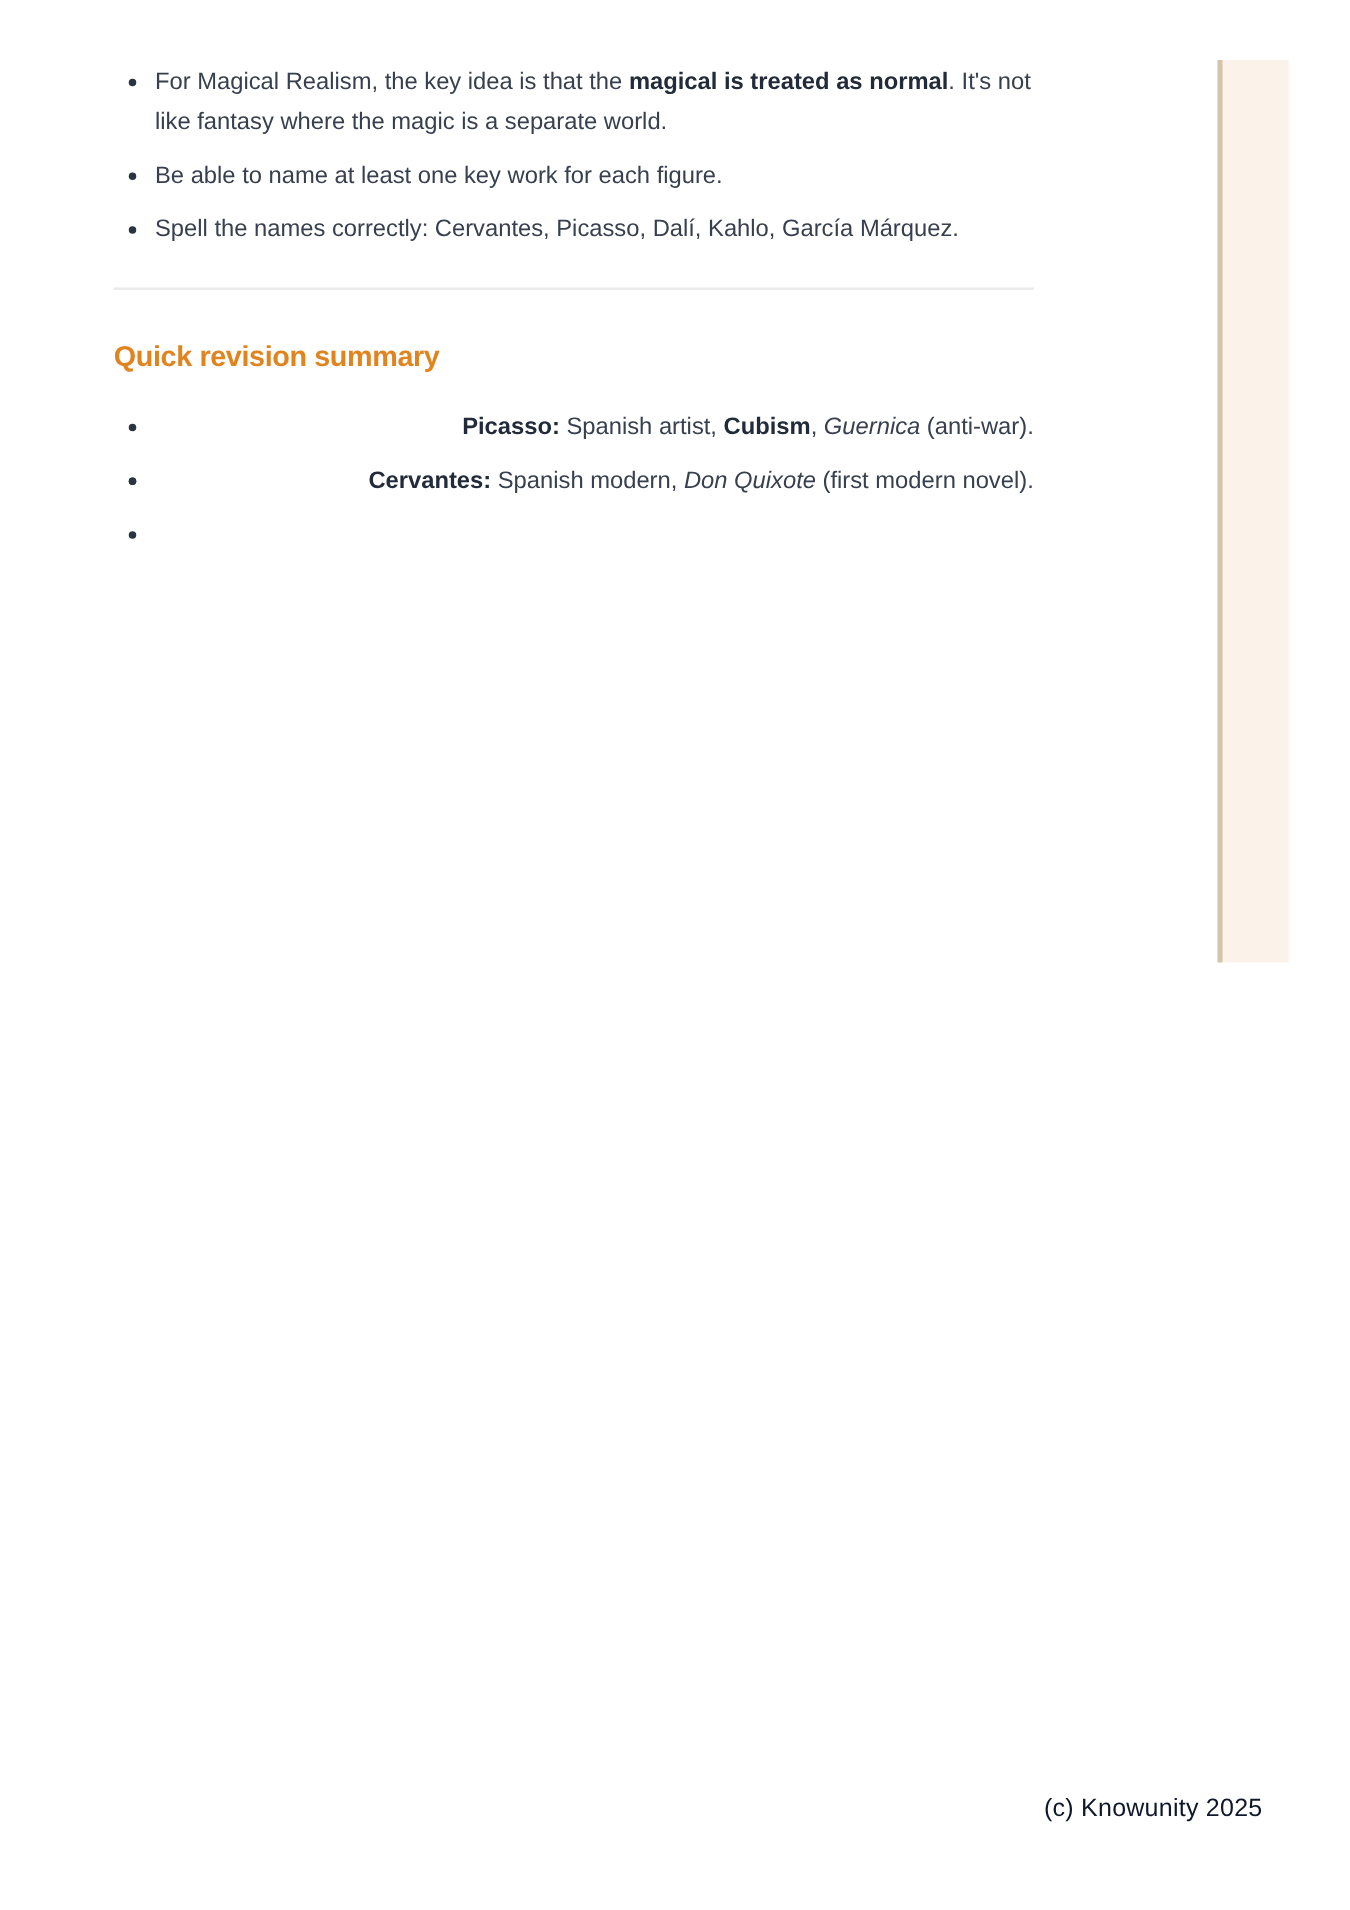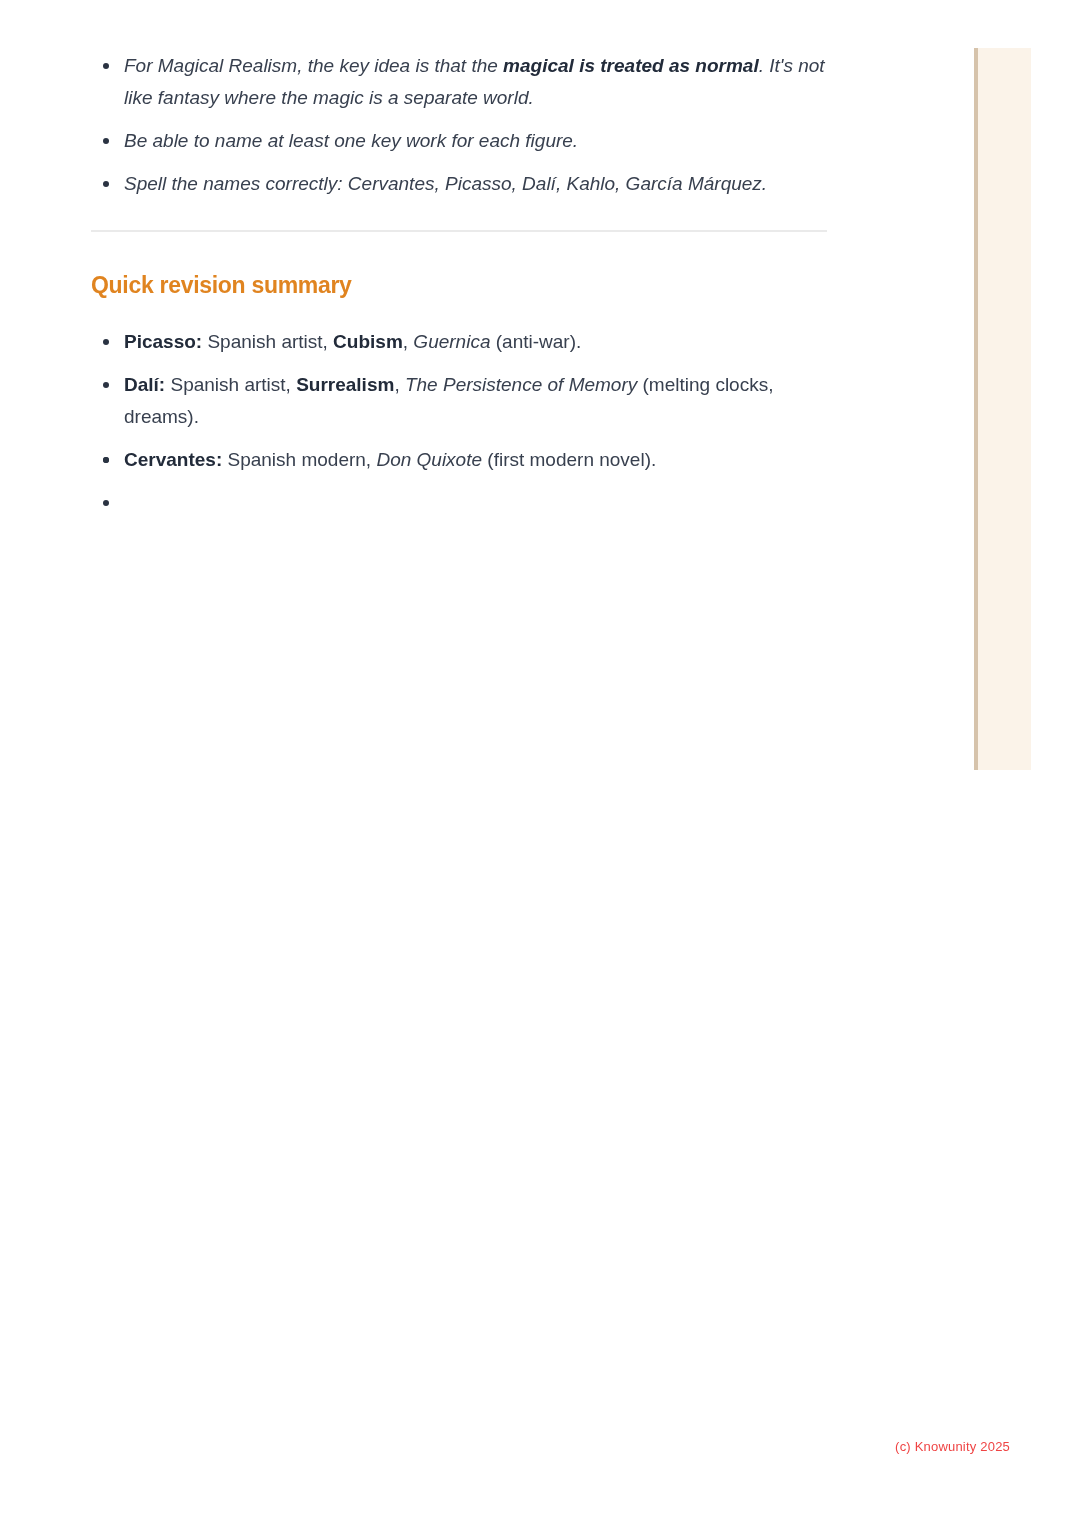--- a/index.html
+++ b/index.html
@@ -15,21 +15,21 @@
     left: 91px;
     top: 0;
     width: 736px;
     color: #38404F;
     font-size: 19px;
     line-height: 32px;
   }
   ul.bullet-list {
     list-style: none;
   }
-  ul.top-notes { margin-top: 50px; font-style: italic; }
+  ul.top-notes { margin-top: 50px; }
   ul.bullet-list li {
     position: relative;
     padding-left: 33px;
     margin-bottom: 11px;
   }
   ul.bullet-list li:last-child { margin-bottom: 0; }
   .dot {
     position: absolute;
     left: 12px;
     top: 13px;
@@ -46,38 +46,38 @@
     margin-top: 30px;
   }
   h2.section-heading {
     margin-top: 34px;
     font-size: 23px;
     line-height: 38px;
     font-weight: 700;
     letter-spacing: -0.3px;
     color: #E08420;
   }
-  ul.summary-list { margin-top: 22px; }
+  ul.summary-list { margin-top: 22px; text-align: right; }
   .side-strip {
     position: absolute;
     left: 974px;
     top: 48px;
     width: 57px;
     height: 722px;
     background: #FBF3E9;
     border-left: 4px solid #D6C3AB;
   }
   .footer-copyright {
     position: absolute;
     top: 1437px;
     right: 70px;
-    font-size: 13px;
+    font-size: 20px;
     line-height: 20px;
     letter-spacing: 0.2px;
-    color: #ef4444;
+    color: #0f172a;
   }
 </style>
 </head>
 <body>
 
 <main class="page">
 
   <div class="content">
 
     <ul class="bullet-list top-notes">
@@ -85,21 +85,20 @@
         <li><span class="dot"></span><span><span>Be able to name at least one key work for each figure.</span></span></li>
         <li><span class="dot"></span><span><span>Spell the names correctly: Cervantes, Picasso, Dalí, Kahlo, García Márquez.</span></span></li>
       </ul>
 
     <hr class="divider">
 
     <h2 class="section-heading">Quick revision summary</h2>
 
     <ul class="bullet-list summary-list">
         <li><span class="dot"></span><span><span class="b">Picasso:</span><span> Spanish artist, </span><span class="b">Cubism</span><span>, </span><span class="i">Guernica</span><span> (anti-war).</span></span></li>
-        <li><span class="dot"></span><span><span class="b">Dalí:</span><span> Spanish artist, </span><span class="b">Surrealism</span><span>, </span><span class="i">The Persistence of Memory</span><span> (melting clocks, dreams).</span></span></li>
         <li><span class="dot"></span></li>
         <li><span class="dot"></span><span><span class="b">Cervantes:</span><span> Spanish modern, </span><span class="i">Don Quixote</span><span> (first modern novel).</span></span></li>
         <li><span class="dot"></span></li>
       </ul>
 
   </div>
 
   <div class="side-strip"></div>
 
   <div class="footer-copyright">(c) Knowunity 2025</div>

